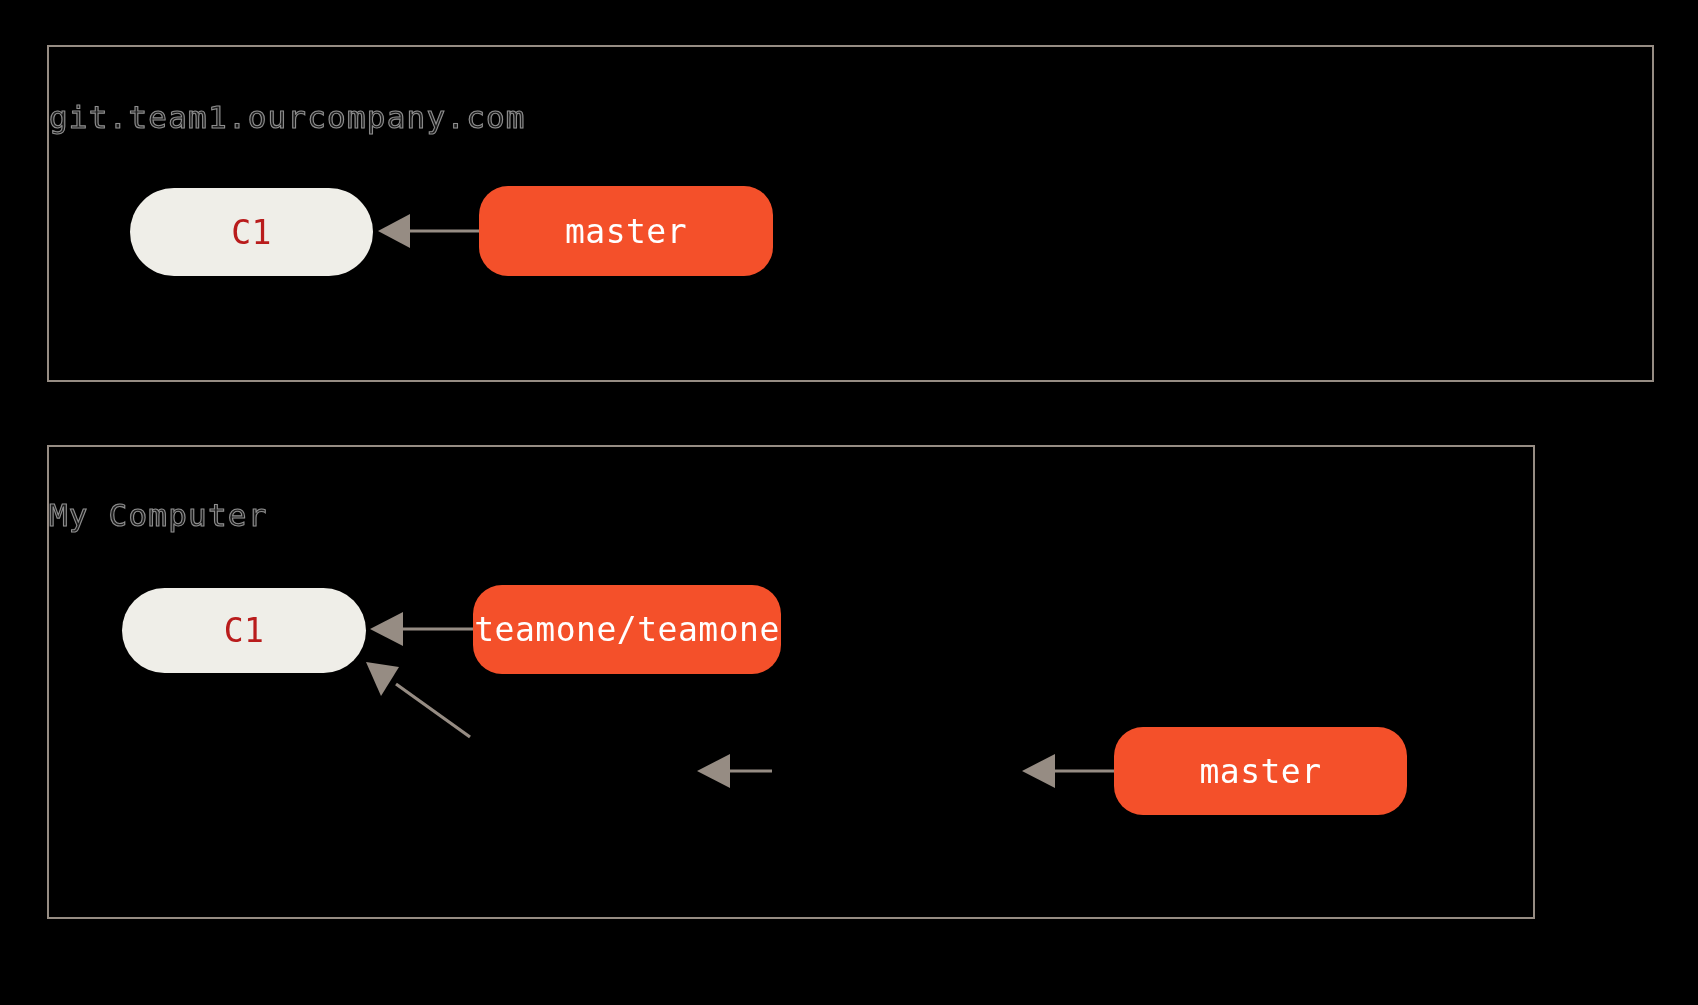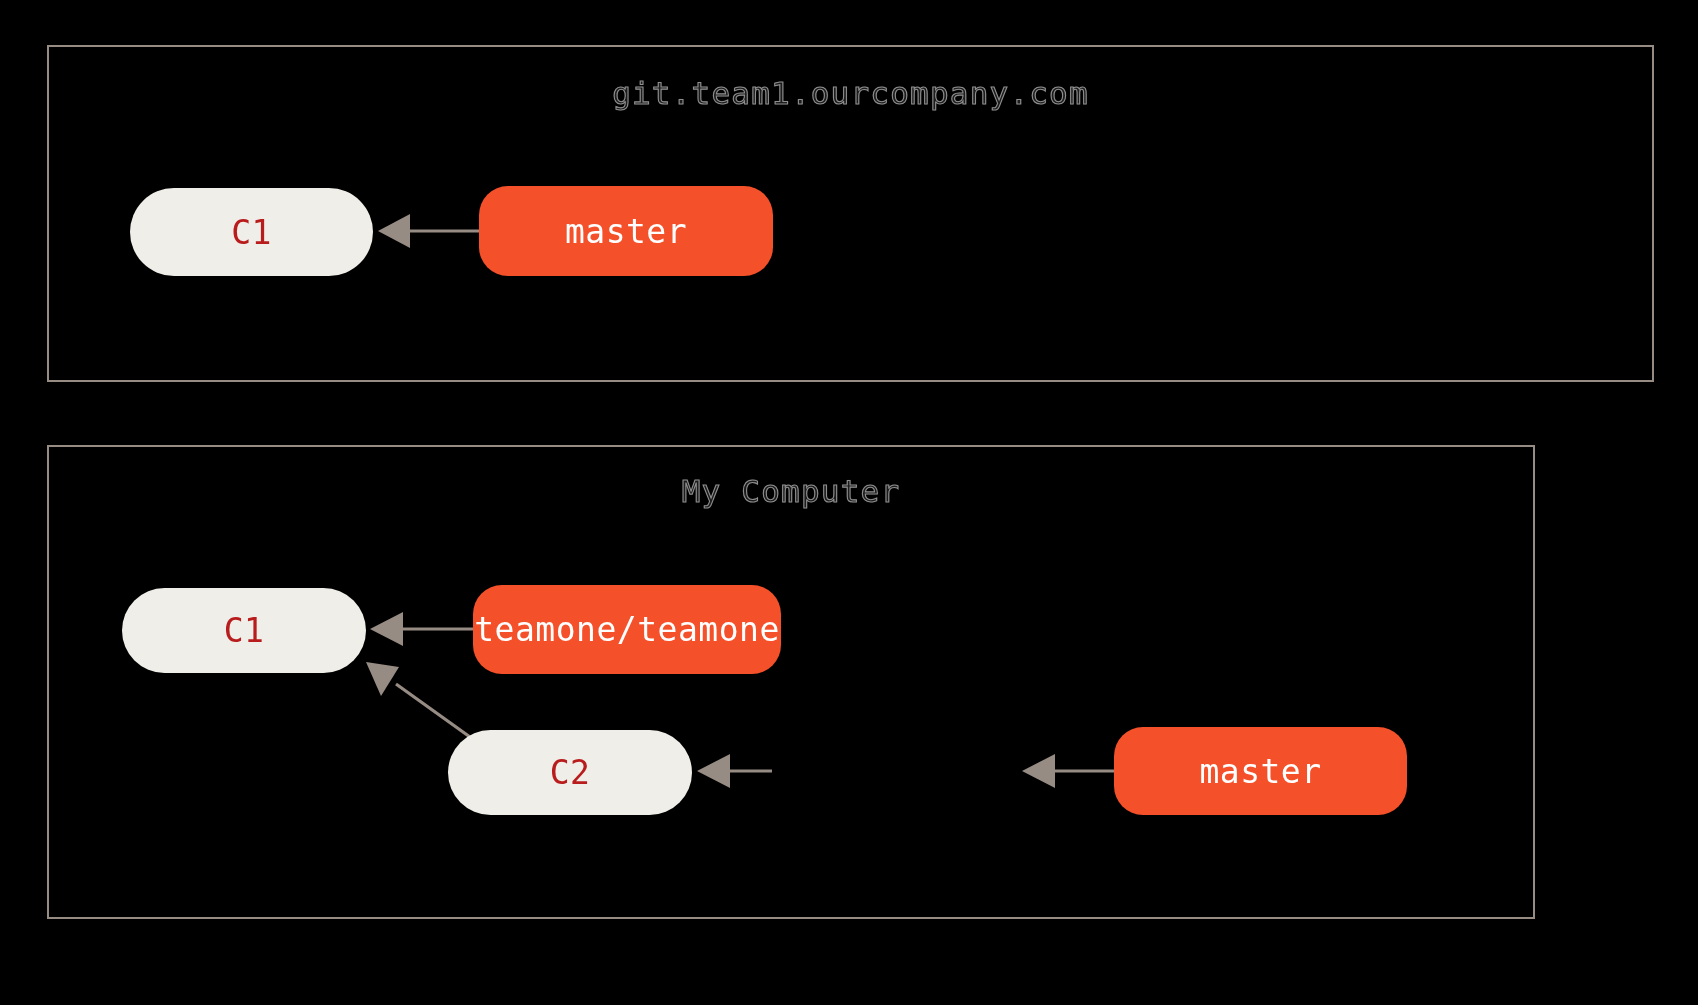--- a/index.html
+++ b/index.html
@@ -42,29 +42,30 @@
     left: 47px;
     top: 445px;
     width: 1488px;
     height: 474px;
   }
 
   
   .panel-title {
     position: absolute;
     width: 100%;
-    text-align: center;
+    text-align: left;
     font-family: "DejaVu Sans Mono", "Liberation Mono", monospace;
     font-size: 31px;
     letter-spacing: 1.2px;
     color: #1c1c1c;
     -webkit-text-stroke: 1.1px #8e8e8e;
     text-shadow: 0 0 1px #6a6a6a;
     white-space: nowrap;
     user-select: none;
+    margin-top: 24px;
   }
   #panel-remote .panel-title { top: 28px; }
   #panel-local  .panel-title { top: 26px; }
 
   
   .commit-node {
     position: absolute;
     box-sizing: border-box;
     background: #efeee8;
     border-radius: 44px;
@@ -125,21 +126,20 @@
   <div class="commit-node" style="left:130px; top:188px; width:243px; height:88px;">C1</div>
 
   <div class="branch-label" style="left:479px; top:186px; width:294px; height:90px;">master</div>
 
   <div class="panel" id="panel-local">
     <div class="panel-title">My Computer</div>
   </div>
 
   <div class="commit-node" style="left:122px; top:588px; width:244px; height:85px;">C1</div>
 
-  <div class="commit-node" style="left:448px; top:730px; width:244px; height:85px;">C2</div>
 
 
   <div class="branch-label" style="left:473px; top:585px; width:308px; height:89px;">teamone/teamone</div>
 
   <div class="branch-label" style="left:1114px; top:727px; width:293px; height:88px;">master</div>
 
   <svg class="arrow-layer" viewBox="0 0 1698 1005">
 
     <g>
       <line class="arrow-line" x1="479" y1="231" x2="406" y2="231"></line>

